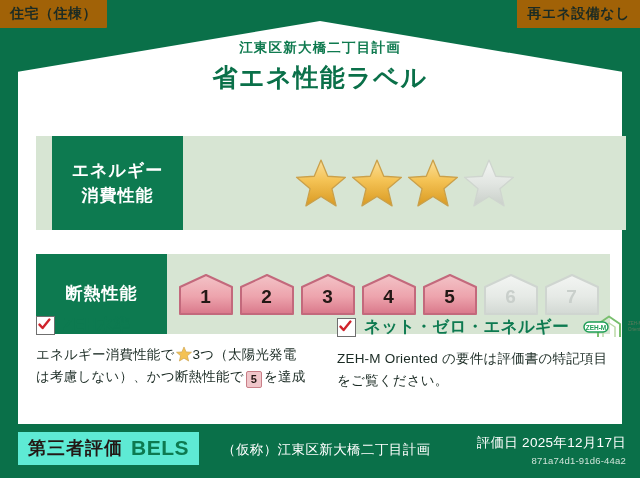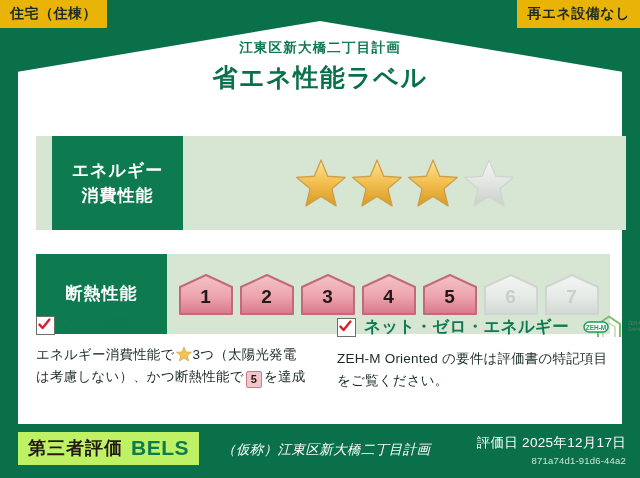--- a/index.html
+++ b/index.html
@@ -14,21 +14,21 @@
     width:640px;height:478px;
     background:#0a7049;
     box-sizing:border-box;
     overflow:hidden;
   }
 
   
   .corner-tag{
     position:absolute;
     top:0;
-    background:#eab308;
+    background:#a16207;
     color:#1b2b24;
     font-weight:bold;
     font-size:14px;
     letter-spacing:0.5px;
     padding:6px 10px 7px 10px;
     line-height:1.1;
     white-space:nowrap;
     z-index:6;
   }
   #tag-dwelling{left:0;border-bottom-right-radius:1px;}
@@ -135,29 +135,29 @@
   }
   #zehm-logo{margin-left:6px;display:flex;align-items:center;}
 
   
   #footer{
     position:absolute;left:0;right:0;bottom:0;height:54px;
     background:#0a7049;z-index:5;
   }
   #bels-badge{
     position:absolute;left:18px;top:8px;
-    background:#bef264;padding:4px 10px 5px 10px;
+    background:#5eead4;padding:4px 10px 5px 10px;
     display:flex;align-items:center;gap:8px;
     white-space:nowrap;
   }
   #bels-jp{color:#231815;font-weight:bold;font-size:18px;letter-spacing:1px;}
   #bels-en{color:#0d7a50;font-weight:bold;font-size:21px;letter-spacing:0.5px;font-family:"Liberation Sans",sans-serif;}
   #project-name{
     position:absolute;left:222px;top:17px;
-    color:#ffffff;font-size:13.5px;letter-spacing:0.4px;white-space:nowrap;font-style:italic;
+    color:#ffffff;font-size:13.5px;letter-spacing:0.4px;white-space:nowrap;
   }
   #eval-block{
     position:absolute;right:14px;top:10px;text-align:right;
   }
   #eval-date{color:#ffffff;font-size:13.5px;letter-spacing:0.3px;}
   #eval-id{color:#cfe3d8;font-size:9.5px;letter-spacing:0.2px;margin-top:3px;}
 </style>
 </head>
 <body>
 

